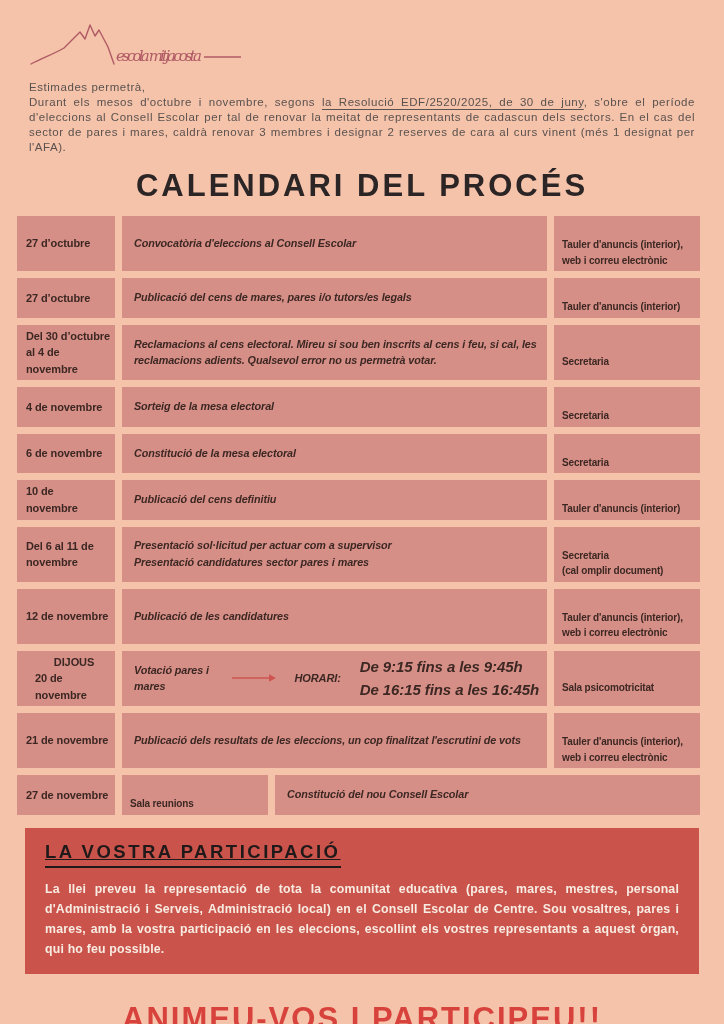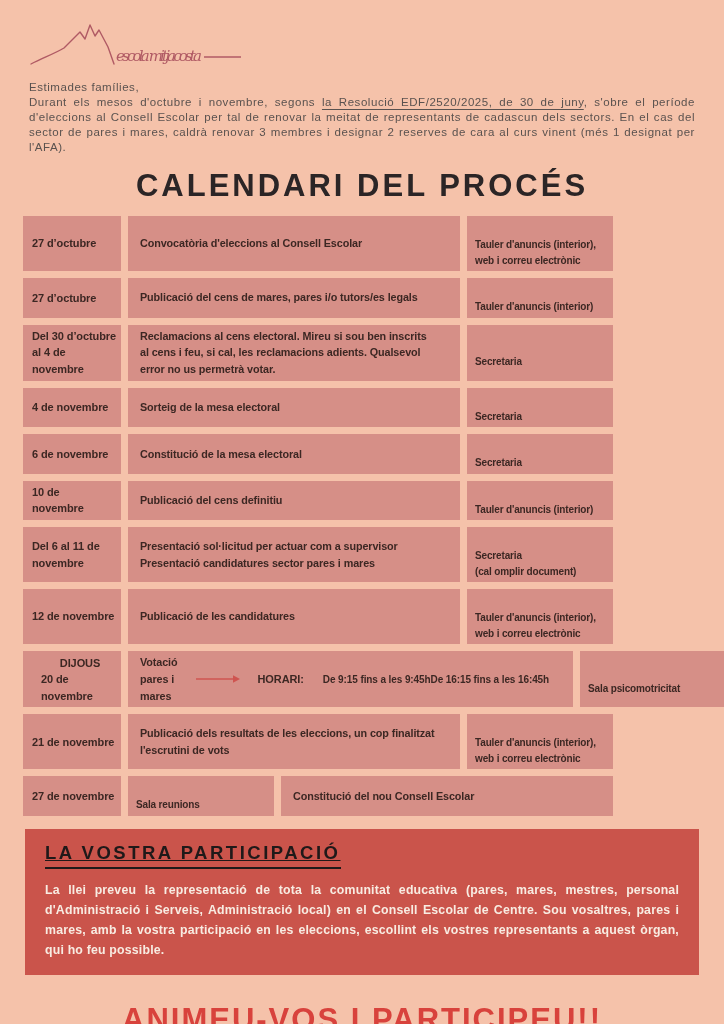--- a/index.html
+++ b/index.html
@@ -25,35 +25,35 @@
     margin:0 29px;color:var(--intro-text);
     font-size:11.5px;line-height:15px;letter-spacing:.55px;
     text-align:justify;
   }
   .intro .link{text-decoration:underline;text-underline-offset:2.5px;cursor:pointer;}
   .title{
     margin:13px 0 12px;text-align:center;
     font-size:31px;font-weight:800;letter-spacing:3px;
     color:var(--title-color);
   }
-  .cal-table{margin:0 18px 0 23px;width:590px;}
+  .cal-table{margin:0 18px 0 17px;width:683px;}
   .t-row{display:flex;gap:7px;margin-bottom:7px;min-height:36px;}
   .cell{
     background:var(--cell-bg);color:var(--cell-text);
     display:flex;flex-direction:column;justify-content:center;
     font-weight:700;
   }
   .cell.date{flex:0 0 98px;padding:3px 2px 3px 9px;font-size:11px;line-height:1.5;letter-spacing:-.1px;}
   .cell.date.center{align-items:center;text-align:left;padding-left:18px;}
-  .cell.desc{flex:1;padding:3px 24px 3px 12px;font-size:10.8px;line-height:1.55;letter-spacing:-.1px;}
+  .cell.desc{flex:1;padding:3px 8px 3px 12px;font-size:10.8px;line-height:1.55;letter-spacing:-.1px;font-style:italic;}
   .cell.loc{flex:0 0 146px;padding:21px 3px 3px 8px;font-size:10px;line-height:1.55;letter-spacing:-.15px;}
   .cell.desc.votacio{flex-direction:row;align-items:center;gap:17px;}
   .cell.desc.votacio .arrow{color:var(--arrow);display:inline-flex;align-items:center;}
   .cell.desc.votacio .horari{font-size:11px;}
-  .cell.desc.votacio .times{display:flex;flex-direction:row;font-size:10px;line-height:1.55;margin-left:2px;white-space:nowrap;}
+  .cell.desc.votacio .times{display:flex;flex-direction:column;font-size:15px;line-height:1.55;margin-left:2px;white-space:nowrap;}
   .participation{
     margin:13px 25px 0;background:var(--box-bg);
     padding:13px 20px 15px;
   }
   .participation h2{
     margin:0;display:inline-block;
     font-size:18.5px;font-weight:800;letter-spacing:2.5px;
     color:#1f1919;border-bottom:2.5px solid #1f1919;padding-bottom:3px;text-decoration:underline;
   }
   .participation p{
@@ -83,21 +83,21 @@
 <div class="page">
 
   <div class="logo">
     <svg width="215" height="58" viewBox="0 0 215 58">
       <path d="M3 50 C14 44 26 40 36 34 L52 18 L57 25 L62 11 L67 22 L71 16 L80 33 L86 50" fill="none" stroke="currentColor" stroke-width="1.4" stroke-linejoin="round" stroke-linecap="round"></path>
       <text x="88" y="47" font-family="'DejaVu Serif', serif" font-style="italic" font-size="15" fill="currentColor" textLength="86">escola mitjacosta</text>
       <line x1="176" y1="43" x2="213" y2="43" stroke="currentColor" stroke-width="1.3"></line>
     </svg>
   </div>
 
-  <div class="greeting">Estimades famílies,</div>
+  <div class="greeting">Estimades permetrà,</div>
   <p class="intro"><span>Durant els mesos d'octubre i novembre, segons </span><span class="link">la Resolució EDF/2520/2025, de 30 de juny</span><span>, s'obre el període d'eleccions al Consell Escolar per tal de renovar la meitat de representants de cadascun dels sectors. En el cas del sector de pares i mares, caldrà renovar 3 membres i designar 2 reserves de cara al curs vinent (més 1 designat per l'AFA).</span></p>
 
   <h1 class="title">CALENDARI DEL PROCÉS</h1>
 
   <div class="cal-table">
       <div class="t-row">
         <div class="cell date">
           <div>27 d’octubre</div>
         </div>
         <div class="cell desc">

